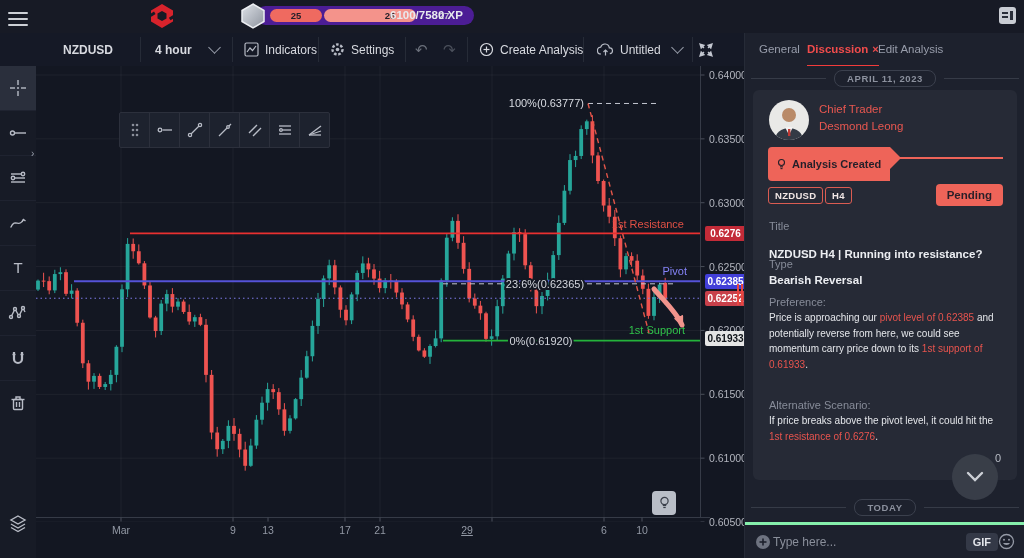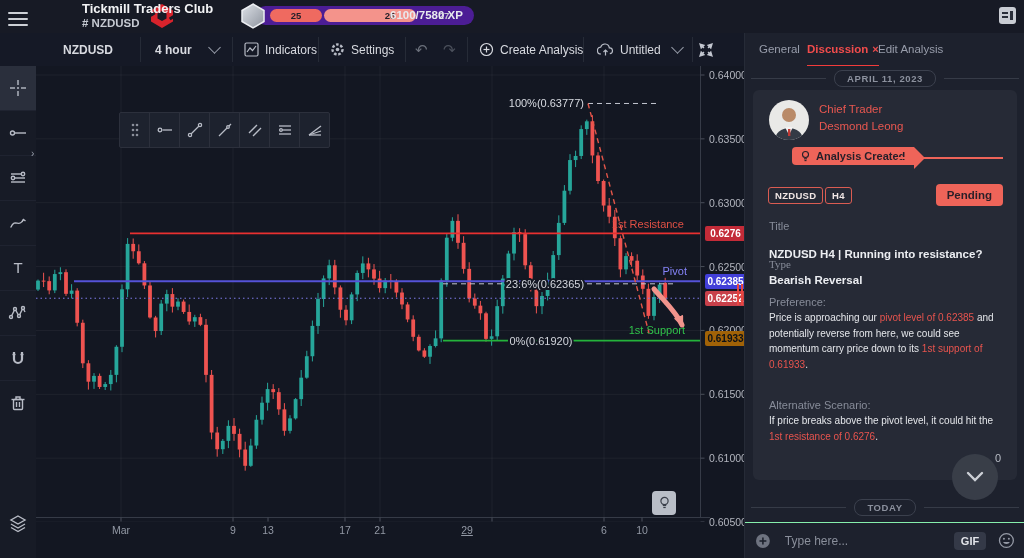--- a/index.html
+++ b/index.html
@@ -57,30 +57,30 @@
   #bulb-btn{position:absolute;left:616px;top:425px;width:24px;height:24px;background:#b9bec7;border-radius:4px;display:flex;align-items:center;justify-content:center;cursor:pointer;}
   
   #panel{position:absolute;left:744px;top:66px;width:280px;height:492px;background:#1d212d;border-left:1px solid #262b37;}
   .pillrow{position:absolute;left:6px;right:6px;display:flex;align-items:center;gap:8px;}
   .pillrow .ln{flex:1;height:1px;background:#363b47;}
   .pill{border:1px solid #3b404d;border-radius:8px;padding:2px 12px;font-size:9.5px;font-weight:bold;color:#8c919e;letter-spacing:.6px;white-space:nowrap;}
   #card{position:absolute;left:8px;top:24px;width:264px;height:390px;background:#262a36;border-radius:6px;}
   .lbl{position:absolute;left:16px;font-size:11px;color:#878c99;}
   .val{position:absolute;left:16px;font-size:11.5px;font-weight:bold;color:#eceef2;}
   .salmon{color:#e85750;}
-  #banner{position:absolute;left:15px;top:57px;height:18px;background:#ee6459;border-radius:4px 0 0 4px;display:flex;align-items:center;gap:5px;padding:0 9px 0 8px;font-size:11px;font-weight:bold;color:#241f29;margin-left:24px;}
+  #banner{position:absolute;left:15px;top:57px;height:34px;background:#ee6459;border-radius:4px 0 0 4px;display:flex;align-items:center;gap:5px;padding:0 9px 0 8px;font-size:11px;font-weight:bold;color:#241f29;}
   #banner:after{content:"";position:absolute;right:-11px;top:0;border-top:11px solid transparent;border-bottom:11px solid transparent;border-left:11px solid #ee6459;}
   #banner-line{position:absolute;left:146px;right:14px;top:67px;height:2px;background:#ee6459;}
   .tag{position:absolute;top:97px;border:1px solid #da5c52;border-radius:3px;padding:2px 6px;font-size:9.5px;font-weight:bold;color:#f0e6e4;letter-spacing:.3px;}
   #pending{position:absolute;right:14px;top:94px;background:#ee6459;border-radius:4px;padding:5px 11px;font-size:11.5px;font-weight:bold;color:#2a1f28;cursor:pointer;}
   .para{position:absolute;left:16px;width:234px;font-size:10px;line-height:15.5px;}
   .para .rt{color:#e8544e;} .para .wt{color:#e4e6ea;}
   #frag{position:absolute;right:16px;top:362px;font-size:11px;color:#b9bdc6;}
   #scrollbtn{position:absolute;left:207px;top:388px;width:46px;height:46px;border-radius:50%;background:rgba(58,63,74,.95);display:flex;align-items:center;justify-content:center;cursor:pointer;}
-  #composer{position:absolute;left:0;top:456px;width:280px;height:36px;background:#1d212d;border-top:1px solid #86efac;display:flex;align-items:center;padding:0 10px;box-sizing:border-box;gap:12px;}
+  #composer{position:absolute;left:0;top:456px;width:280px;height:36px;background:#1d212d;border-top:3px solid #86efac;display:flex;align-items:center;padding:0 10px;box-sizing:border-box;gap:0;}
   #composer input{flex:1;background:transparent;border:none;outline:none;color:#d1d4dc;font-size:12px;font-family:inherit;}
   #composer input::placeholder{color:#8a8f9b;}
   #gif-btn{background:#343947;border-radius:4px;padding:3px 7px;font-size:11px;font-weight:bold;color:#e3e5ea;cursor:pointer;}
   #divider-handle div{position:absolute;width:2px;height:21px;background:#e8463f;top:284px;}
 </style>
 </head>
 <body>
 
 <div id="app">
 
@@ -90,24 +90,20 @@
         <div></div>
         <div></div>
       </div>
     <div id="logo">
       <svg width="26" height="26" viewBox="0 0 26 26">
         <polygon points="13,1 24,7.5 24,18.5 13,25 2,18.5 2,7.5" fill="#d8232c"></polygon>
         <polygon points="13,8 17.5,10.6 17.5,15.4 13,18 8.5,15.4 8.5,10.6" fill="#171a25"></polygon>
         <rect x="1" y="10" width="5" height="3" fill="#171a25" transform="rotate(-32 3 11)"></rect>
         <rect x="20" y="13" width="5" height="3" fill="#171a25" transform="rotate(-32 23 14)"></rect>
       </svg>
-    </div>
-    <div class="brand">
-      <div class="t1">Tickmill Traders Club</div>
-      <div class="t2"># NZDUSD</div>
     </div>
     <div id="xpwrap">
       <div id="hex">
         <svg width="28" height="28" viewBox="0 0 28 28">
           <defs>
               <linearGradient id="hexg" x1="0" y1="0" x2="1" y2="1">
             <stop offset="0" stop-color="#dde1e7"></stop>
                 <stop offset="1" stop-color="#8d939e"></stop>
               </linearGradient>
             </defs>
@@ -564,21 +560,21 @@
         <div class="ytick" style="top: 66.8571px;">0.63500</div>
         <div class="ytick" style="top: 130.714px;">0.63000</div>
         <div class="ytick" style="top: 194.571px;">0.62500</div>
         <div class="ytick" style="top: 258.429px;">0.62000</div>
         <div class="ytick" style="top: 322.286px;">0.61500</div>
         <div class="ytick" style="top: 386.143px;">0.61000</div>
         <div class="ytick" style="top: 450px;">0.60500</div>
         <div class="pbadge" style="top: 159.866px; background: rgb(195, 43, 56); color: rgb(255, 255, 255);">0.6276</div>
         <div class="pbadge" style="top: 207.759px; background: rgb(66, 63, 216); color: rgb(255, 255, 255);">0.62385</div>
         <div class="pbadge" style="top: 224.745px; background: rgb(200, 64, 74); color: rgb(255, 255, 255);">0.62252</div>
-        <div class="pbadge" style="top: 265.485px; background: #a16207; color: rgb(13, 17, 23);">0.61933</div>
+        <div class="pbadge" style="top: 265.485px; background: #e5e5e5; color: rgb(13, 17, 23);">0.61933</div>
       </div>
     <div id="x-axis">
         <div class="xtick" style="left: 85px;">Mar</div>
         <div class="xtick" style="left: 197px;">9</div>
         <div class="xtick" style="left: 232px;">13</div>
         <div class="xtick" style="left: 309px;">17</div>
         <div class="xtick" style="left: 344px;">21</div>
         <div class="xtick" style="left: 431px; text-decoration: underline;">29</div>
         <div class="xtick" style="left: 568px;">6</div>
         <div class="xtick" style="left: 606px;">10</div>
@@ -685,21 +681,21 @@
         <span>Analysis Created</span>
       </div>
       <div id="banner-line"></div>
 
       <span class="tag" style="left:15px;">NZDUSD</span>
       <span class="tag" style="left:72px;">H4</span>
       <span id="pending">Pending</span>
 
       <div class="lbl" style="top:130px;text-align:right;">Title</div>
       <div class="val" style="top:158px;">NZDUSD H4 | Running into resistance?</div>
-      <div class="lbl" style="top:168px;font-family:Liberation Serif, serif;">Type</div>
+      <div class="lbl" style="top:168px;">Type</div>
       <div class="val" style="top:184px;">Bearish Reversal</div>
 
       <div class="lbl" style="top:206px;">Preference:</div>
       <div class="para" id="pref-text" style="top:220px;"><span class="wt">Price is approaching our </span><span class="rt">pivot level of 0.62385</span><span class="wt"> and potentially reverse from here, we could see momentum carry price down to its </span><span class="rt">1st support of 0.61933</span><span class="wt">.</span></div>
 
       <div class="lbl" style="top:309px;">Alternative Scenario:</div>
       <div class="para" id="alt-text" style="top:323px;"><span class="wt">If price breaks above the pivot level, it could hit the </span><span class="rt">1st resistance of 0.6276</span><span class="wt">.</span></div>
 
       <div id="frag">0</div>
     </div>

